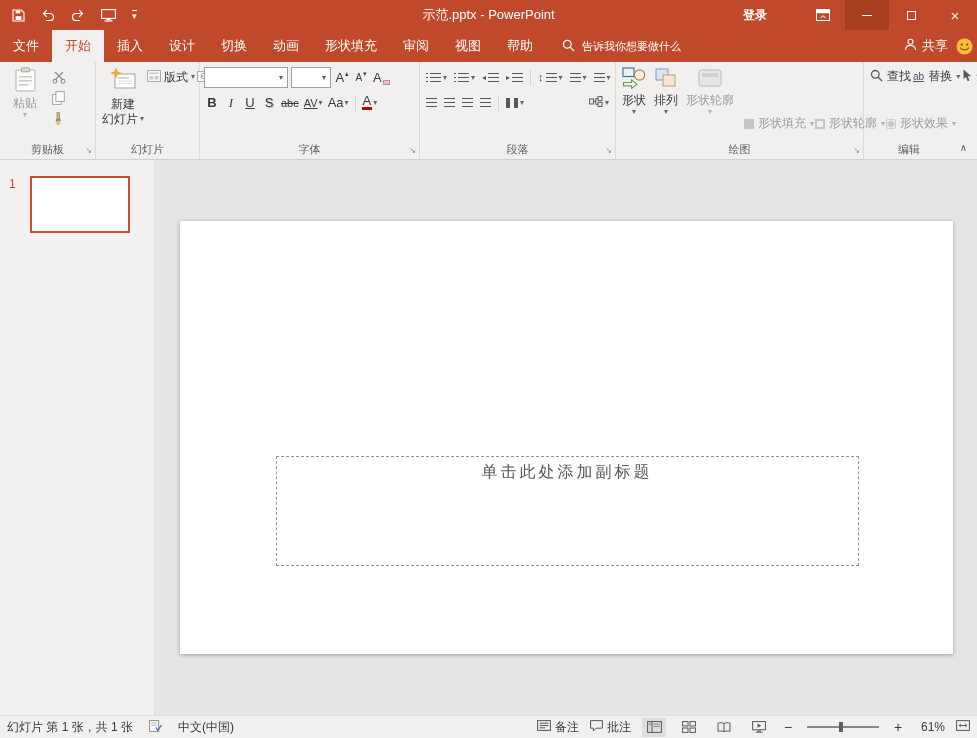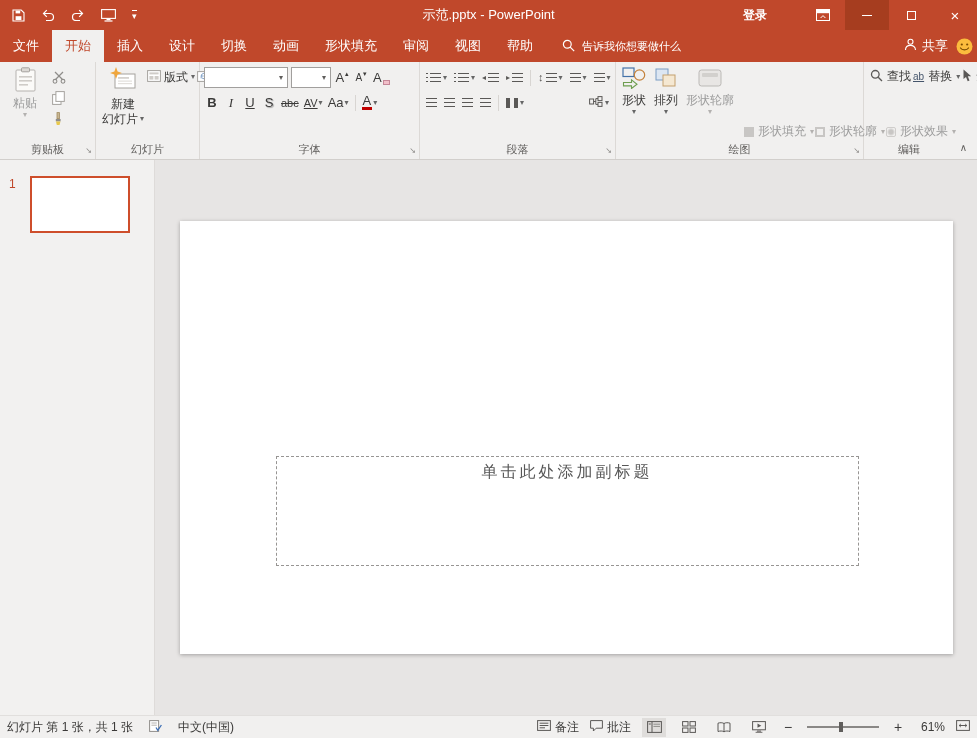--- a/index.html
+++ b/index.html
@@ -30,21 +30,21 @@
   .tab{padding:0 13px;display:flex;align-items:center;font-size:13px;white-space:nowrap;cursor:default;}
   .tab.active{background:var(--ribbon-bg);color:var(--brand);}
   .tellme{display:flex;align-items:center;gap:7px;margin-left:16px;font-size:11px;white-space:nowrap;}
   .share{margin-left:auto;display:flex;align-items:center;gap:5px;font-size:13px;padding:0 8px;white-space:nowrap;}
   .smiley{display:flex;align-items:center;padding-right:4px;}
 
   
   .ribbon{flex:0 0 98px;background:var(--ribbon-bg);display:flex;border-bottom:1px solid #D2CFCC;}
   .rgroup{display:flex;flex-direction:column;border-right:1px solid #DCD9D6;}
   .rg-body{flex:1;display:flex;padding:3px 3px 0;}
-  .rg-label{flex:0 0 18px;text-align:center;font-size:11px;color:#605E5C;line-height:16px;position:relative;}
+  .rg-label{flex:0 0 18px;text-align:center;font-size:11px;color:#605E5C;line-height:16px;position:relative;margin-top:8px;}
   .launcher{position:absolute;right:3px;bottom:4px;font-size:8px;color:#8A8886;line-height:1;}
   .caret{font-size:8px;color:#666;line-height:1;}
   .caret.dim{color:#B3B1AF;}
   .bigbtn{display:flex;flex-direction:column;align-items:center;padding:2px 3px 0;gap:1px;font-size:12px;color:#3B3A39;}
   .bb-label{line-height:14px;white-space:nowrap;}
   .bb-line{display:flex;align-items:center;gap:2px;}
   .bigbtn.disabled .bb-label{color:var(--disabled-text);}
   .vsep{width:1px;height:16px;background:#D8D5D2;margin:0 2px;flex:0 0 auto;}
 
   .g-clipboard{width:96px;}

